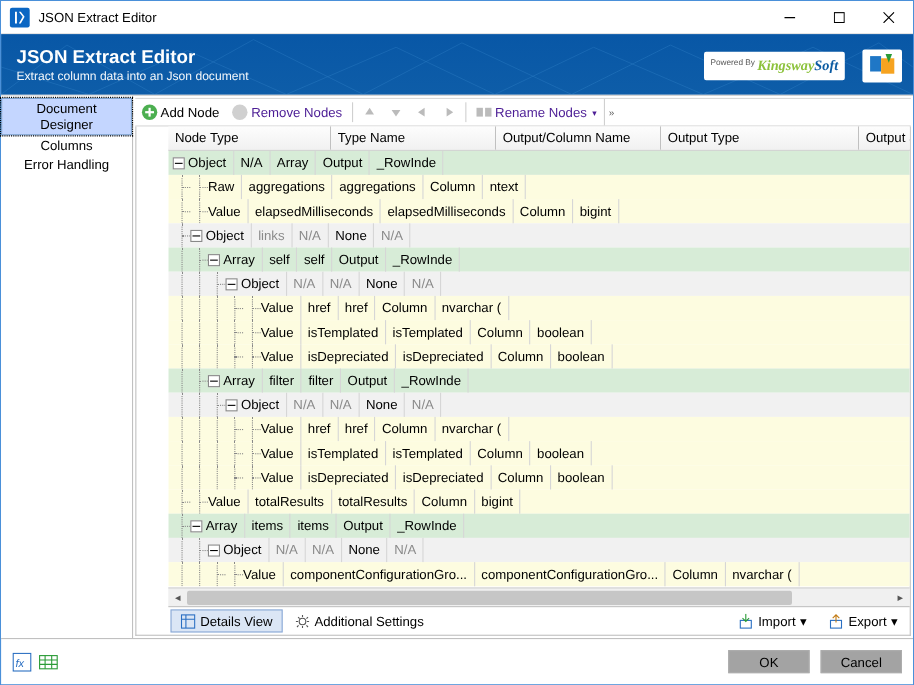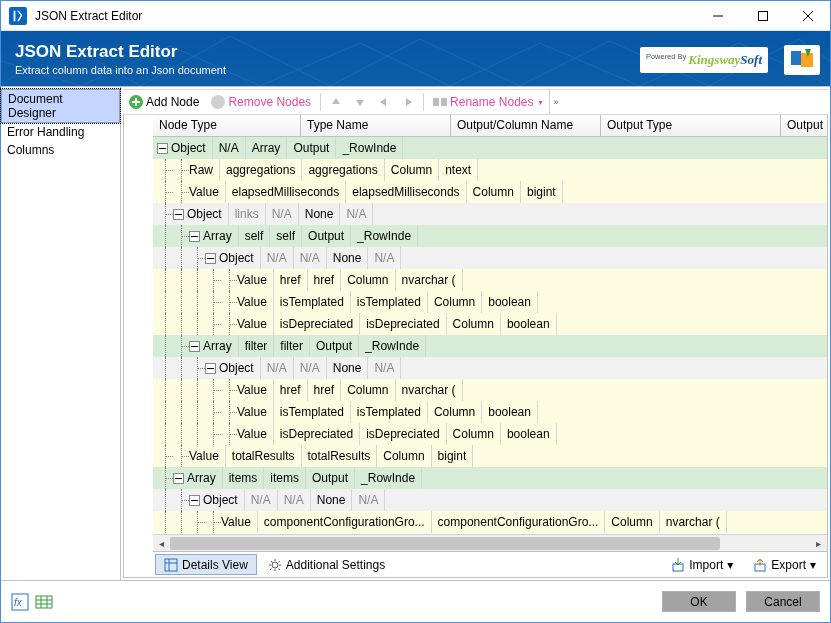--- a/index.html
+++ b/index.html
@@ -19,28 +19,28 @@
   .headband .h2 { font-size: 11px; opacity: 0.95; margin-top:2px; }
   .headband .poly { position:absolute; inset:0; pointer-events:none; opacity:0.4; }
   .headband .brand { position:absolute; right: 62px; top: 16px; background:#fff; height: 26px; padding: 3px 6px; border-radius:2px; display:flex; align-items:center; }
   .headband .brand .pby { color:#555; font-size:7.5px; line-height:7px; position:relative; top:-4px; margin-right:2px;}
   .headband .brand .ks { font-size:13px; font-style:italic; font-weight:700; font-family: Georgia, serif; }
   .headband .brand .ks .k { color:#8cc23c;}
   .headband .brand .ks .s { color:#0b5ba2;}
   .headband .logo2 { position:absolute; right:10px; top:14px; width:36px; height:30px; background:#fff; border-radius:2px; display:flex; align-items:center; justify-content:center; }
   
   .body { flex:1; display:flex; border-top:1px solid #c0c0c0; min-height:0; }
-  .sidebar { width: 120px; border-right:1px solid #c0c0c0; background:#fff; padding-top:2px; }
+  .sidebar { width: 120px; border-right:1px solid #c0c0c0; background:#fff; padding-top:2px;text-align:center; }
   .sidebar .item { padding: 2px 6px; font-size:12px; }
   .sidebar .item.sel { background:#c4d6ff; border:1px solid #7da2ce; outline:1px dotted #000; }
   .contentwrap { flex:1; display:flex; flex-direction:column; padding:2px; min-width:0; }
   
   .toolbar { height: 26px; display:flex; align-items:center; border:1px solid #c0c0c0; border-top-color:#d8d8d8; border-bottom-color:#d8d8d8; border-left:none; border-right:none; gap:0; }
   .tbtn { display:flex; align-items:center; gap:3px; padding:2px 6px; height:100%; color:#000; }
-  .tbtn.disabled { color:#ec4899;justify-content:center; }
+  .tbtn.disabled { color:#4c1d95;justify-content:center; }
   .tbtn .caret { font-size:8px; margin-left:2px; color:inherit; }
   .sep { width:1px; height:18px; background:#d0d0d0; margin:0 3px; }
   .icongreen { width:14px; height:14px; border-radius:50%; background:#4caf50; position:relative; }
   .icongreen:before { content:""; position:absolute; left:3px; top:6px; width:8px; height:2px; background:#fff;}
   .icongreen:after  { content:""; position:absolute; left:6px; top:3px; width:2px; height:8px; background:#fff;}
   .icongray { width:14px; height:14px; border-radius:50%; background:#d0d0d0; position:relative; }
   .filterzone { margin-left:auto; display:flex; align-items:center; gap:4px; border-left:1px solid #d0d0d0; padding:2px 4px; }
   .filterzone input { width:100px; height:19px; font-size:12px; border:1px solid #888; padding:1px 3px; }
   .chev { width:14px; font-size:9px; text-align:center; color:#555; padding:0 4px; border-left:1px solid #d0d0d0; height:100%; display:flex; align-items:center; }
   
@@ -131,22 +131,22 @@
           <rect x="2" y="2" width="10" height="14" fill="#1f77c6"></rect>
           <rect x="12" y="4" width="12" height="14" fill="#f6a320"></rect>
           <path d="M16 0 L22 0 L19 8z" fill="#2a9b36"></path>
         </svg>
     </div>
   </div>
 
   <div class="body">
     <div class="sidebar">
       <div class="item sel">Document Designer</div>
+      <div class="item">Columns</div>
       <div class="item">Error Handling</div>
-      <div class="item">Columns</div>
     </div>
     <div class="contentwrap">
 
       <div class="toolbar">
         <div class="tbtn">
           <span class="icongreen"></span>
           <span>Add Node</span>
         </div>
         <div class="tbtn disabled">
           <span class="icongray"></span>

